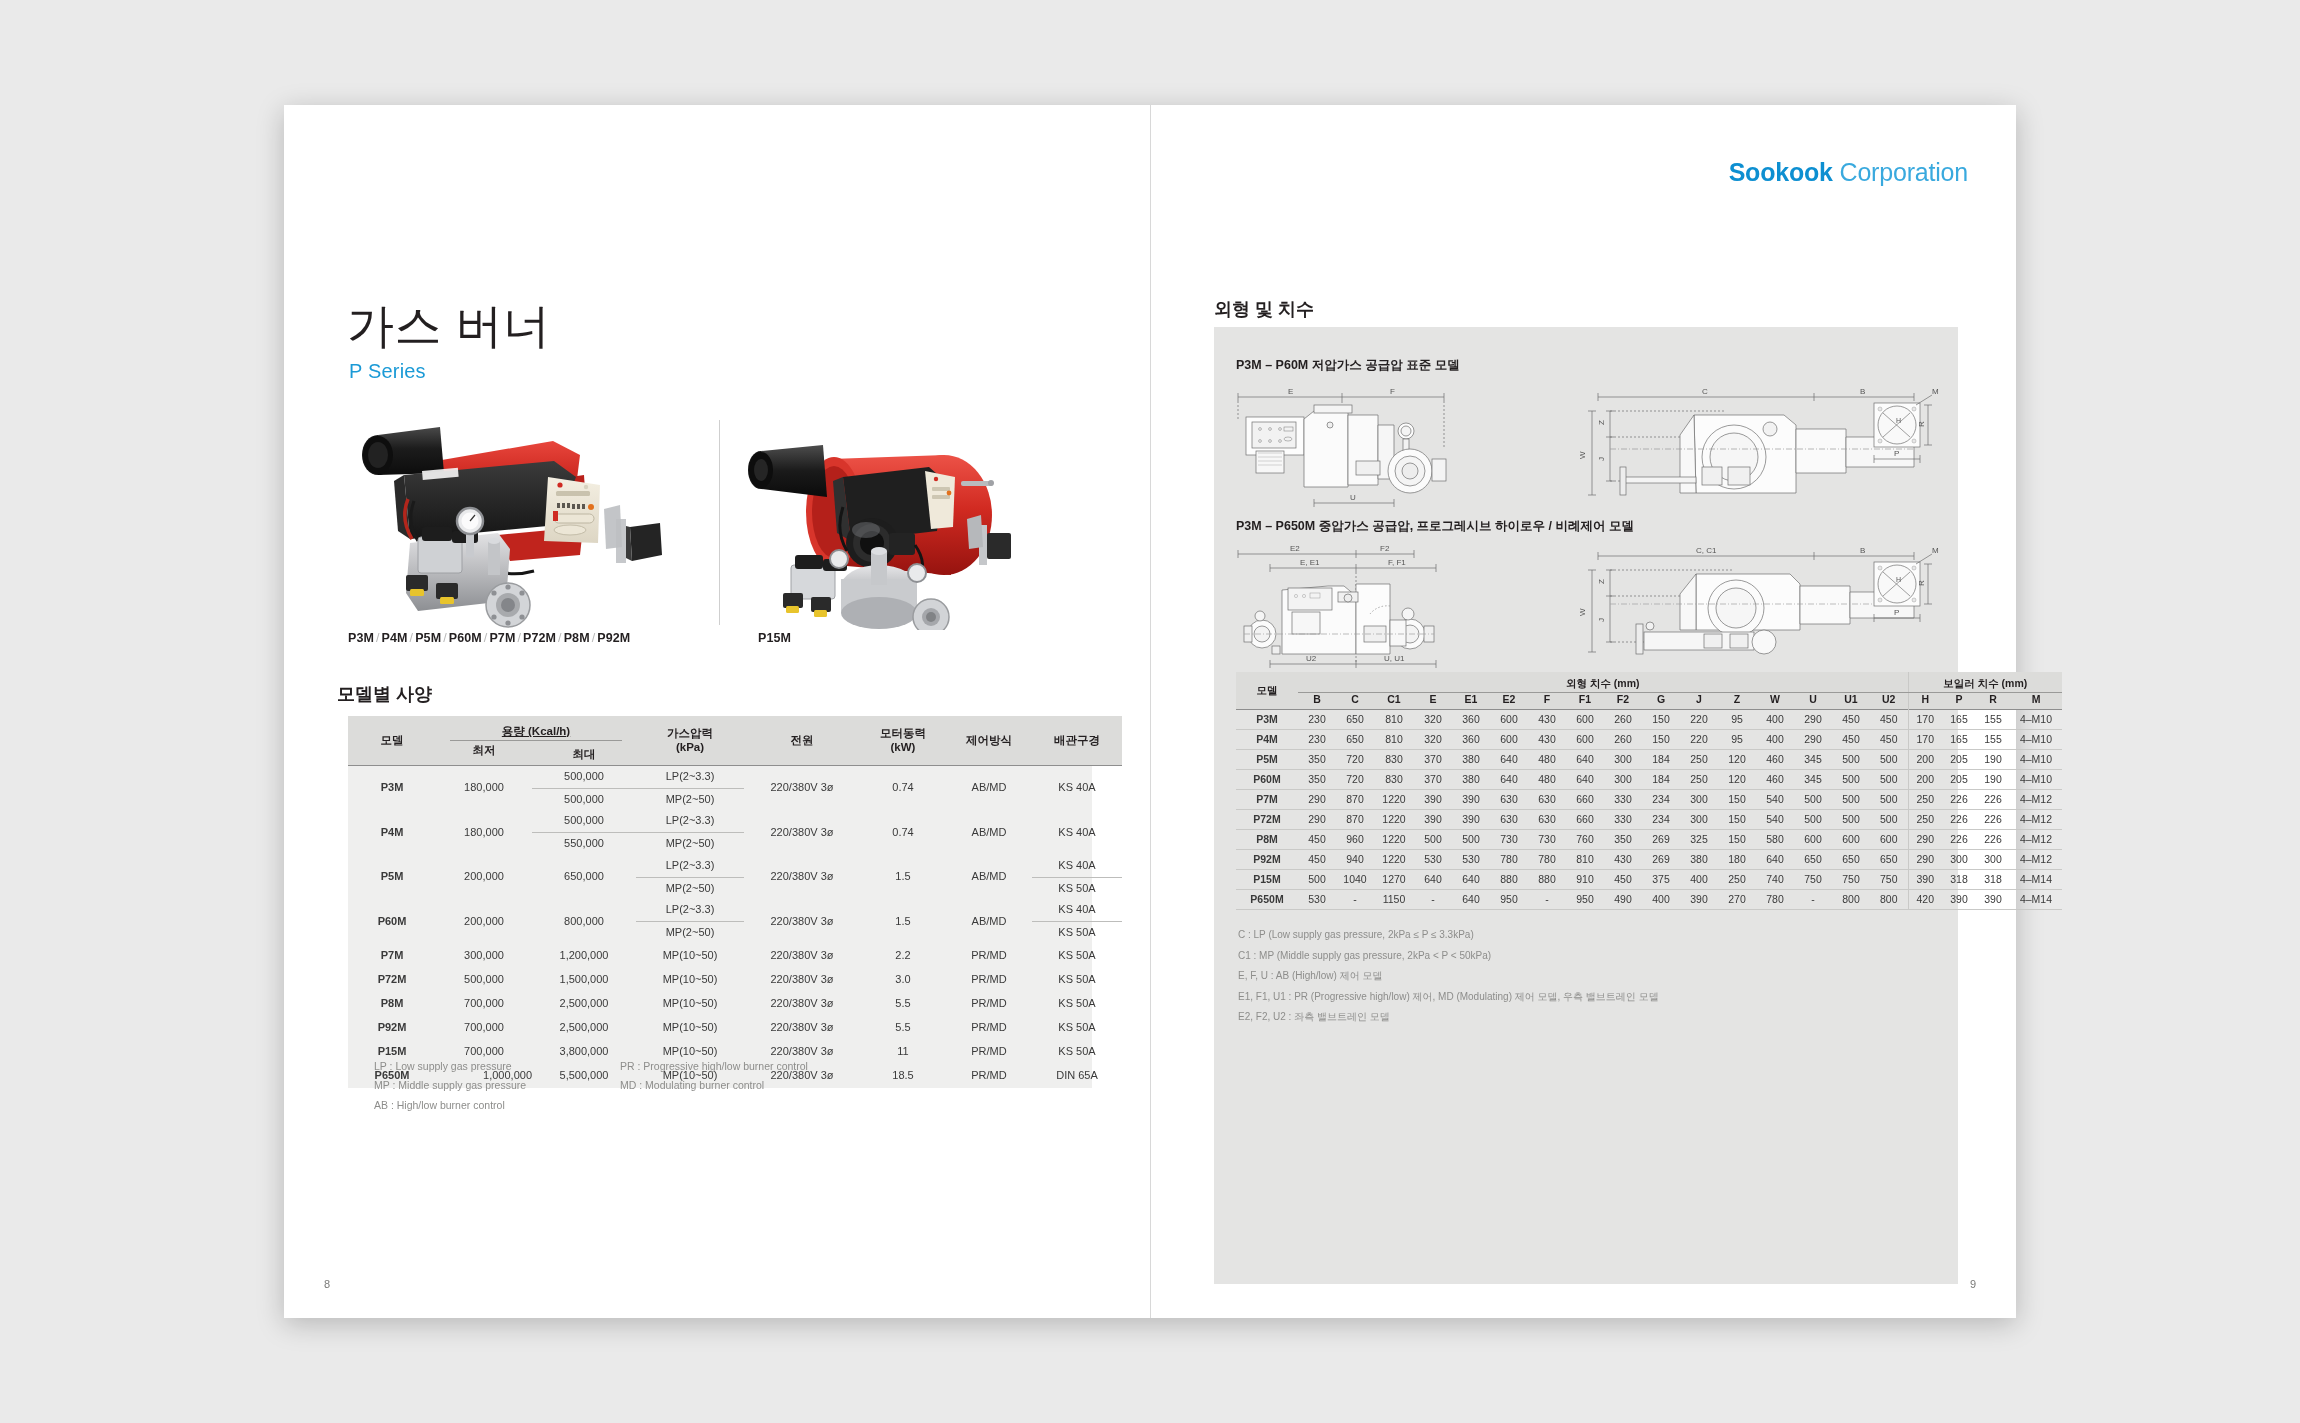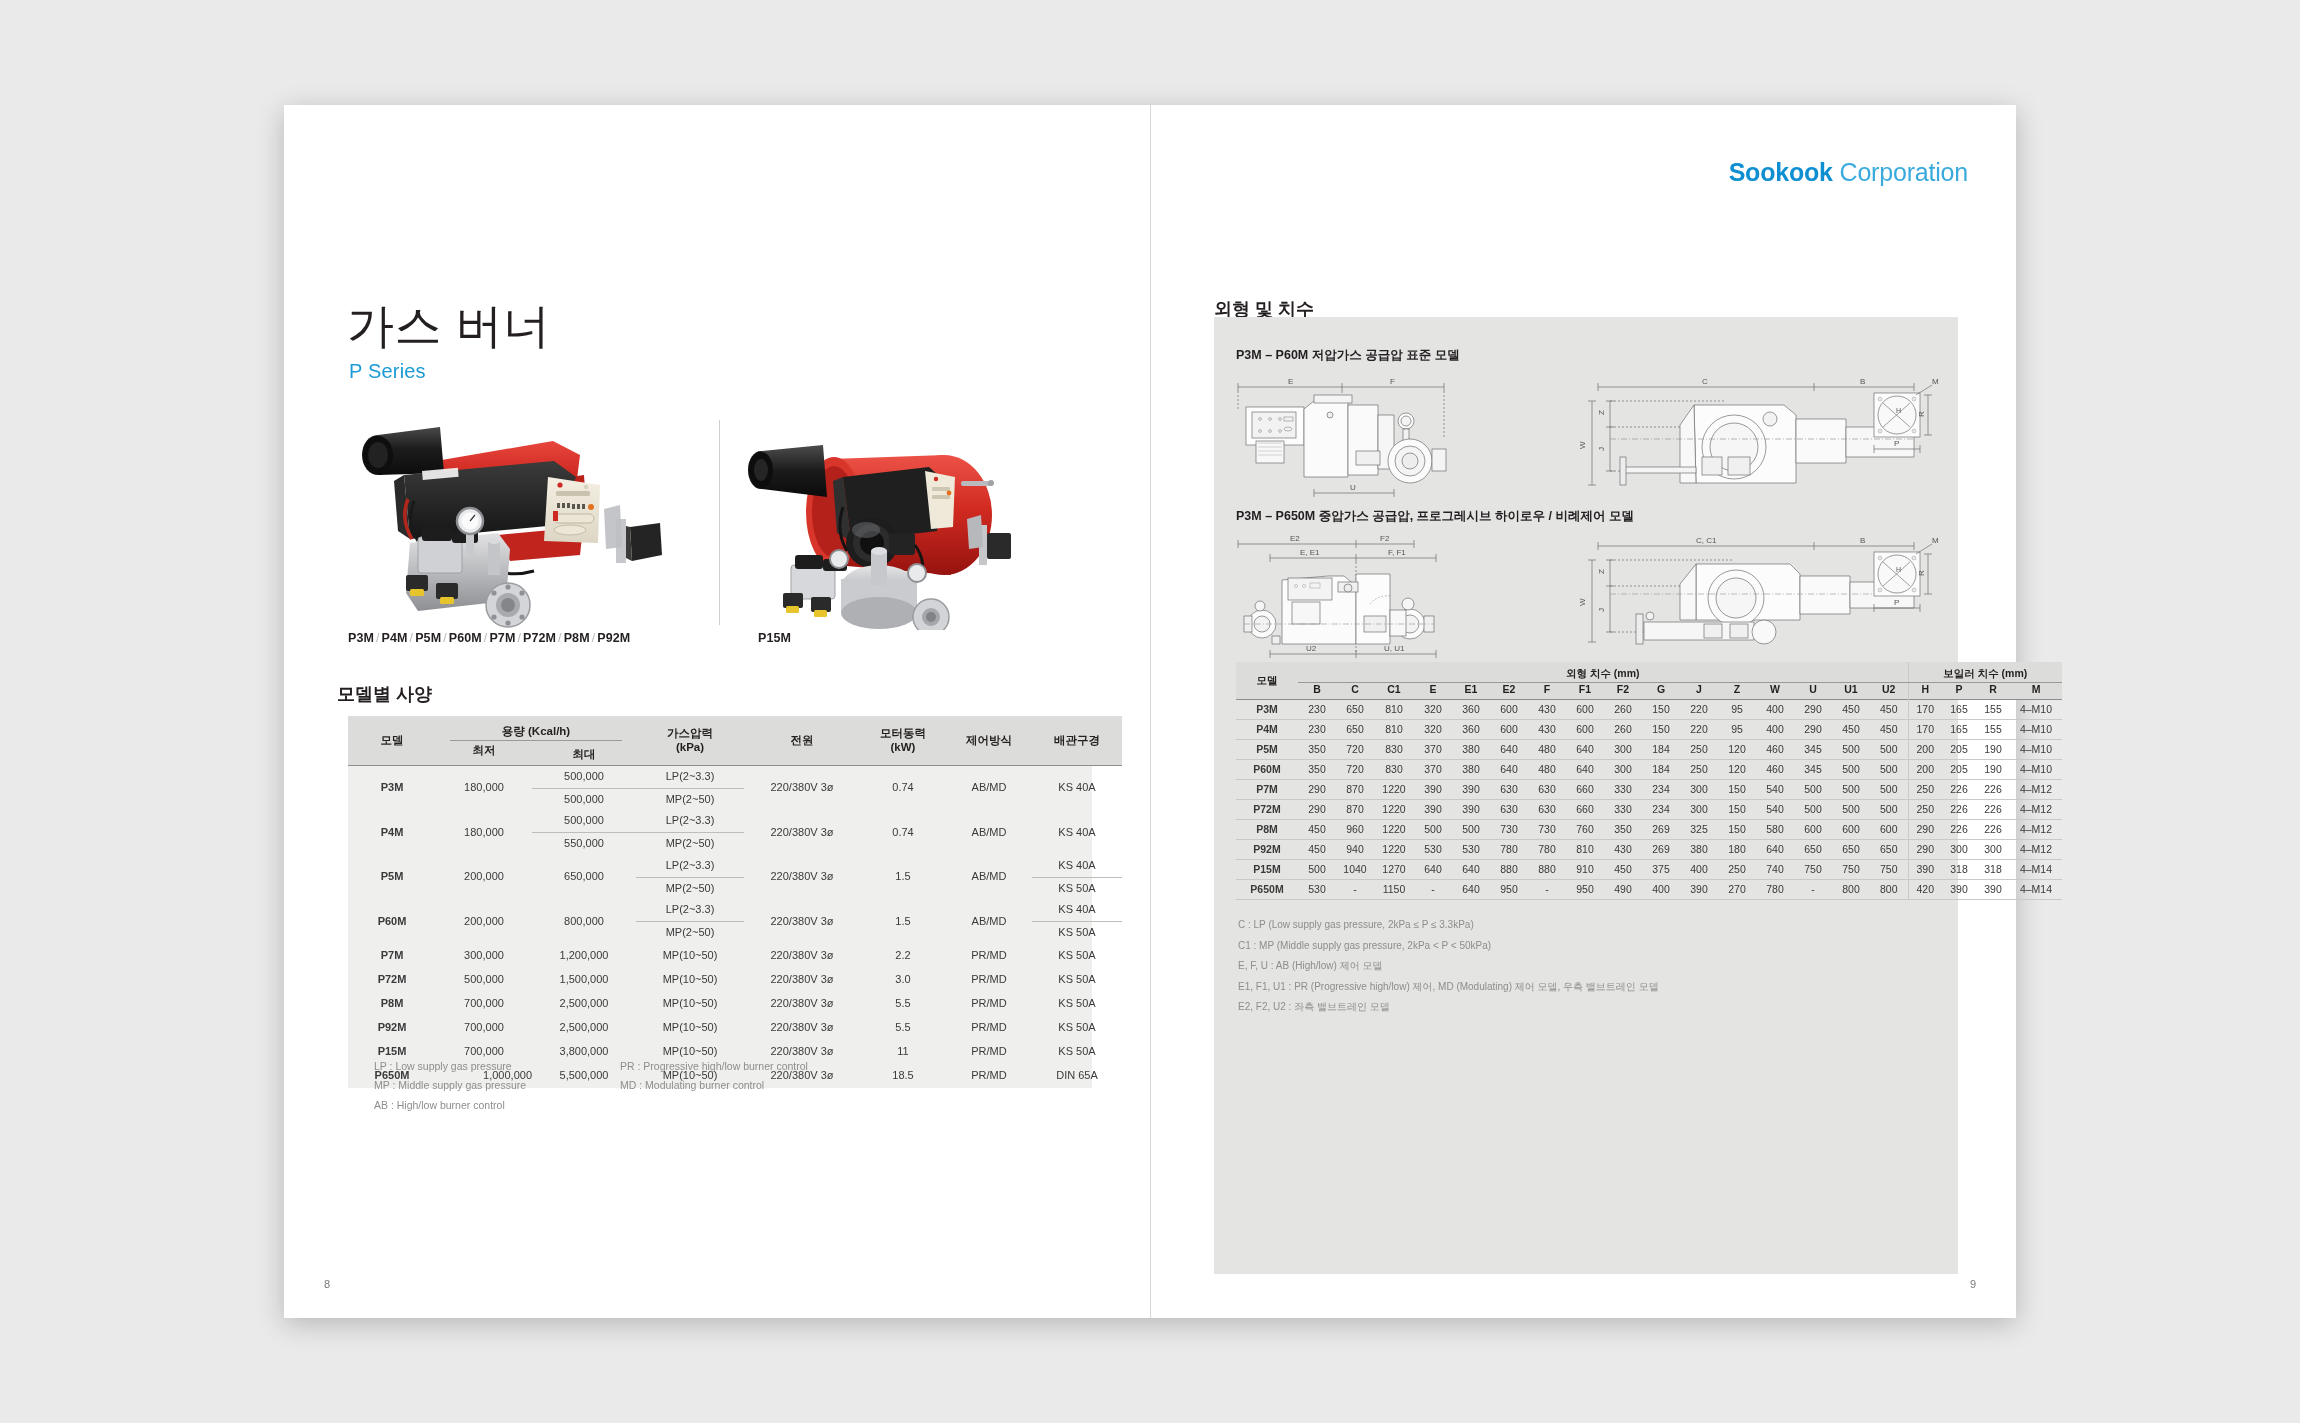--- a/index.html
+++ b/index.html
@@ -67,21 +67,21 @@
     padding: 0; line-height: 1.25;
   }
   table.spec thead th {
     background: #dcdcda; color: #231f20; font-weight: bold; font-size: 11.5px;
   }
   td.model { font-weight: bold; color: #231f20; font-size: 12px; }
   .twoline { display: flex; flex-direction: column; justify-content: center; height: 100%; }
   .twoline span { display: block; padding: 4px 0; }
   .twoline span:first-child { border-bottom: 1px solid #bdbdbb; }
   .cap-head-inner {
-    border-bottom: 1px solid #9a9a98; margin: 0 14px 2px 14px; padding-bottom: 2px;
+    border-bottom: 1px solid #9a9a98; margin: 0 14px 2px 14px; padding-bottom: 2px; text-decoration: underline;
   }
   .legend-box { position: absolute; left: 64px; top: 952px; width: 744px; height: 95px; }
   .legend-col { position: absolute; top: 0; }
   .lc1 { left: 26px; }
   .lc2 { left: 272px; }
   .legend-col div { font-size: 10.5px; color: #8d8d8b; line-height: 1.85; white-space: nowrap; }
 
   .pageno {
     position: absolute; bottom: 28px; font-size: 11px; color: #7a7a78;
   }
@@ -92,21 +92,21 @@
   .logo {
     position: absolute; right: 48px; top: 53px;
     font-size: 25px; letter-spacing: -.2px; white-space: nowrap;
   }
   .logo .b { font-weight: bold; color: #0d8fd1; }
   .logo .l { font-weight: 300; color: #39a9de; }
 
   .sh-right { left: 64px; top: 192px; }
 
   .gray-panel {
-    position: absolute; left: 64px; top: 212px; width: 744px; height: 957px;
+    position: absolute; left: 64px; top: 222px; width: 744px; height: 957px;
     background: #e4e4e3;
   }
   .dw-title {
     position: absolute; font-size: 12.5px; font-weight: bold; color: #231f20;
   }
   .dwt1 { left: 22px; top: 30px; }
   .dwt2 { left: 22px; top: 191px; }
   .dw-canvas { position: absolute; left: 10px; }
   .dwc1 { top: 52px; }
   .dwc2 { top: 213px; }

